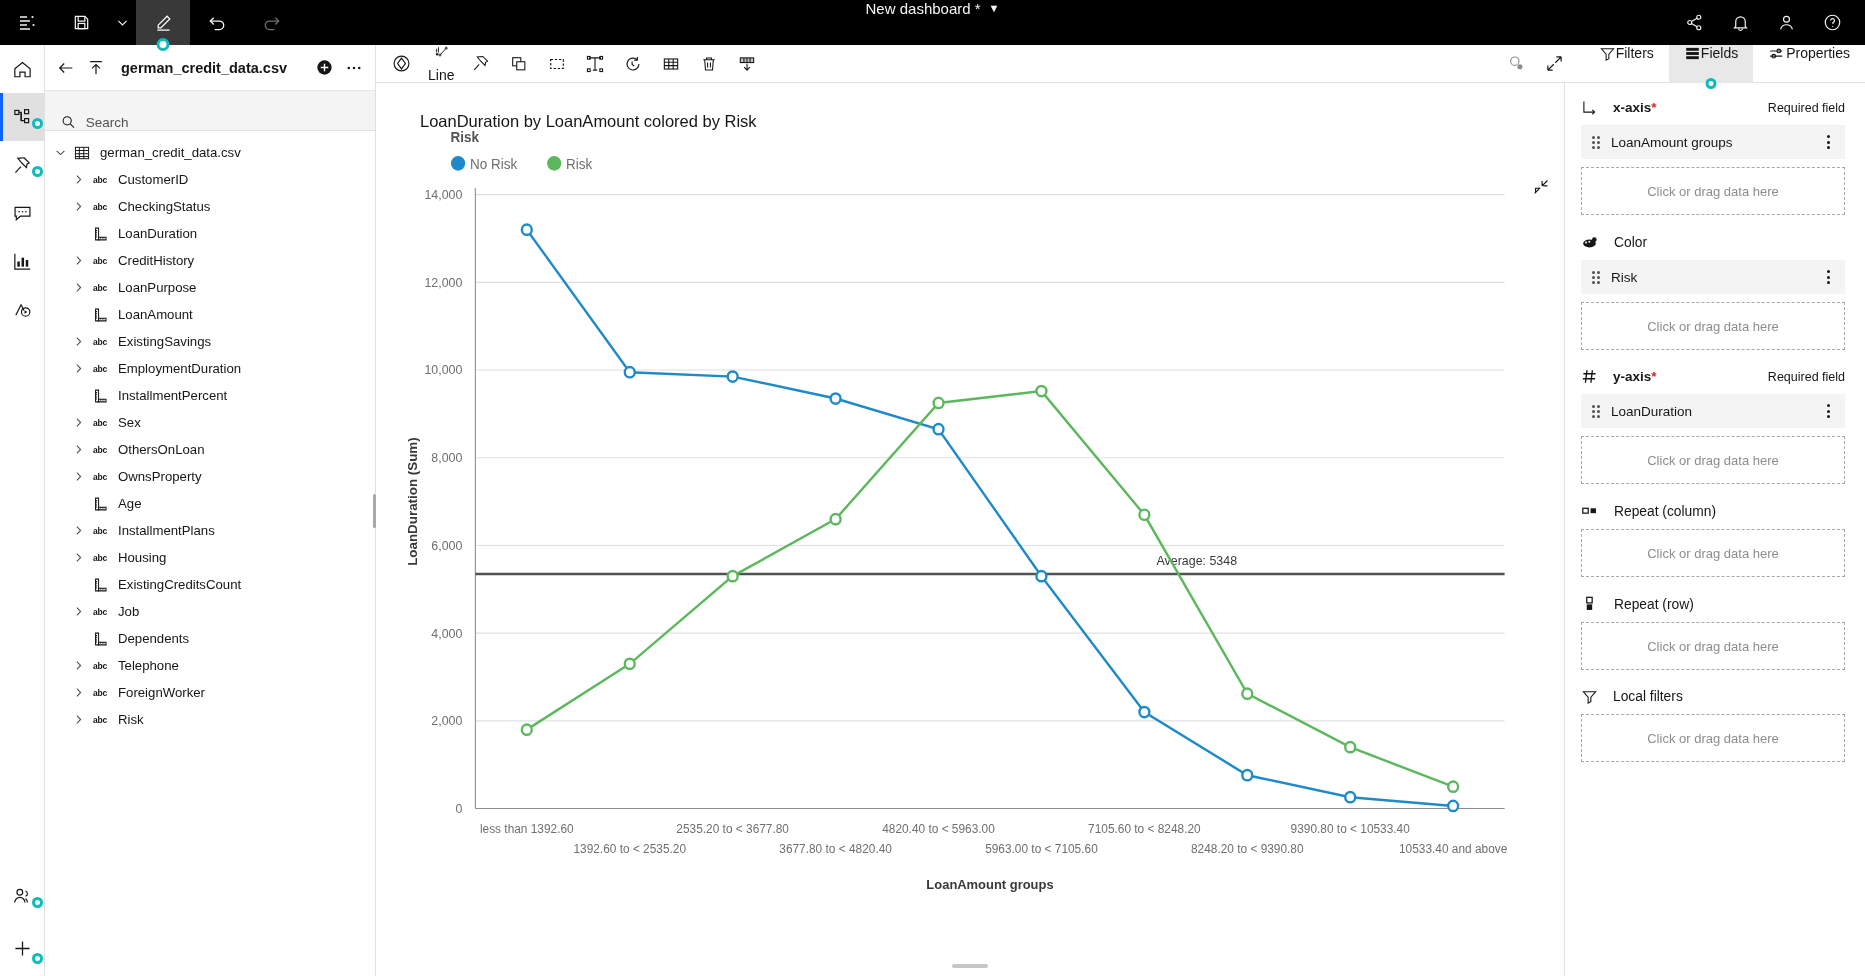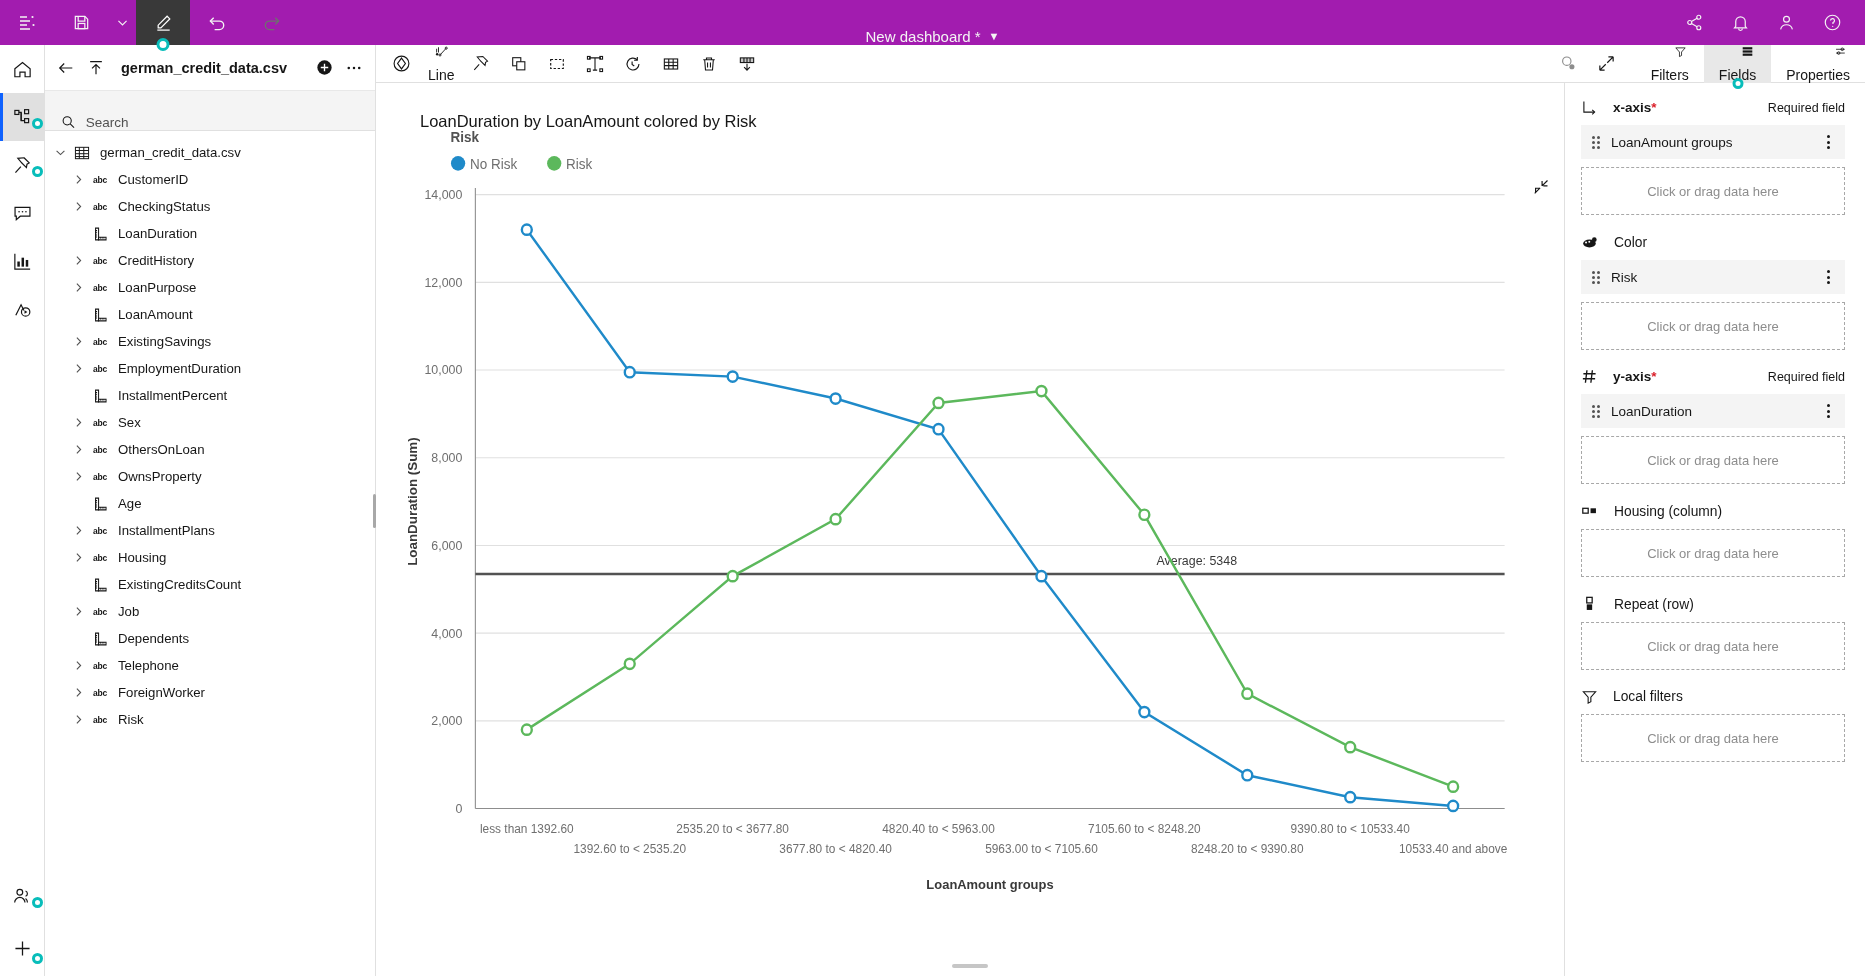--- a/index.html
+++ b/index.html
@@ -7,22 +7,22 @@
   body {
     font-family: "Liberation Sans", sans-serif;
     font-size: 13px;
     color: #161616;
     background: #ffffff;
   }
   .app { position:relative; width:1865px; height:976px; display:flex; flex-direction:column; }
 
   
   .topbar {
-    height:45px; background:#a21caf; color:#f4f4f4;
-    display:flex; align-items:flex-end; flex:0 0 45px; position:relative;
+    height:45px; background:#000000; color:#f4f4f4;
+    display:flex; align-items:flex-start; flex:0 0 45px; position:relative;
   }
   .tb-btn {
     width:54px; height:45px; display:flex; align-items:center; justify-content:center;
     position:relative; cursor:pointer;
   }
   .tb-btn.active { background:#393939; }
   .tb-btn .dot {
     position:absolute; bottom:-6px; left:50%; transform:translateX(-50%);
     width:13px; height:13px; border-radius:50%; background:#ffffff;
     border:3px solid #08bdba; z-index:20;
@@ -101,22 +101,22 @@
     border-bottom:1px solid #e0e0e0; flex:0 0 38px; padding-left:6px;
   }
   .ct-btn {
     height:38px; min-width:38px; display:flex; align-items:center; justify-content:center;
     gap:7px; cursor:pointer; padding:0 8px; color:#161616;flex-direction:column;
   }
   .ct-label { font-size:14px; }
   .ct-spacer { flex:1; }
   .ct-right { display:flex; align-items:center; height:38px; }
   .ct-tab {
-    height:38px; display:flex; align-items:flex-end; gap:9px; padding:0 15px;
-    cursor:pointer; position:relative; font-size:14px;flex-direction:column;
+    height:38px; display:flex; align-items:flex-start; padding:0 15px;
+    cursor:pointer; position:relative; font-size:14px;
   }
   .ct-tab.active { background:#e8e8e8; }
   .ct-tab.active .tabdot {
     position:absolute; bottom:-6px; left:50%; transform:translateX(-50%);
     width:11px; height:11px; border-radius:50%; background:#fff; border:3px solid #08bdba; z-index:30;
   }
 
   .canvas-wrap { flex:1; position:relative; display:flex; min-height:0; }
   .chart-card {
     flex:1; background:#ffffff; margin:0; position:relative; overflow:hidden;
@@ -884,21 +884,21 @@
               <div class="fdrop">Click or drag data here</div>
             </div>
             <div class="fgroup">
               <div class="fg-head">
                 <span>
                   <svg width="18" height="18" viewBox="0 0 20 20">
                     <rect x="2" y="7" width="6" height="5.4" fill="none" stroke="#161616" stroke-width="1.4"></rect>
                     <rect x="10.6" y="7" width="6" height="5.4" fill="#161616"></rect>
                   </svg>
                 </span>
-                <span class="fg-name norm"><span>Housing (column)</span></span>
+                <span class="fg-name norm"><span>Repeat (column)</span></span>
               </div>
               <div class="fdrop">Click or drag data here</div>
             </div>
             <div class="fgroup">
               <div class="fg-head">
                 <span>
                   <svg width="18" height="18" viewBox="0 0 20 20">
                     <rect x="6.4" y="2.6" width="6" height="6.2" fill="none" stroke="#161616" stroke-width="1.4"></rect>
                     <rect x="6.4" y="10.4" width="6" height="6.2" fill="#161616"></rect>
                   </svg>

